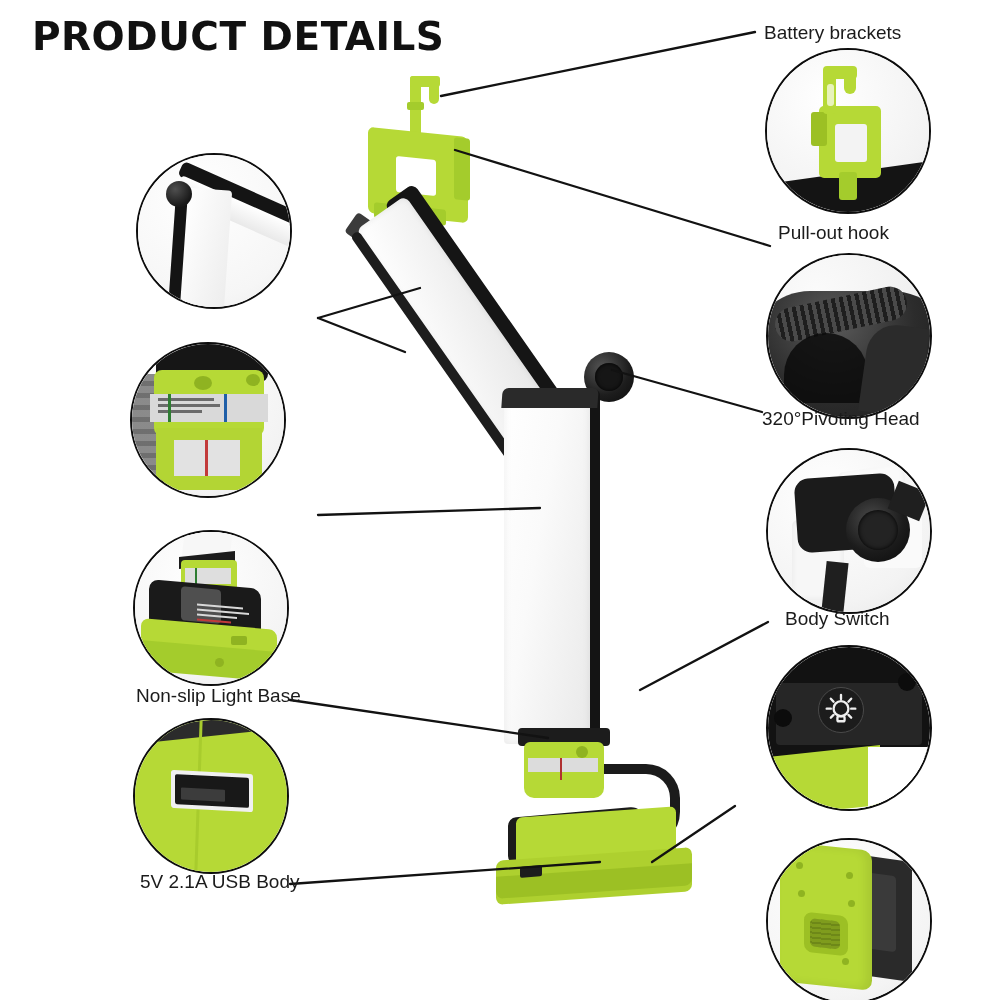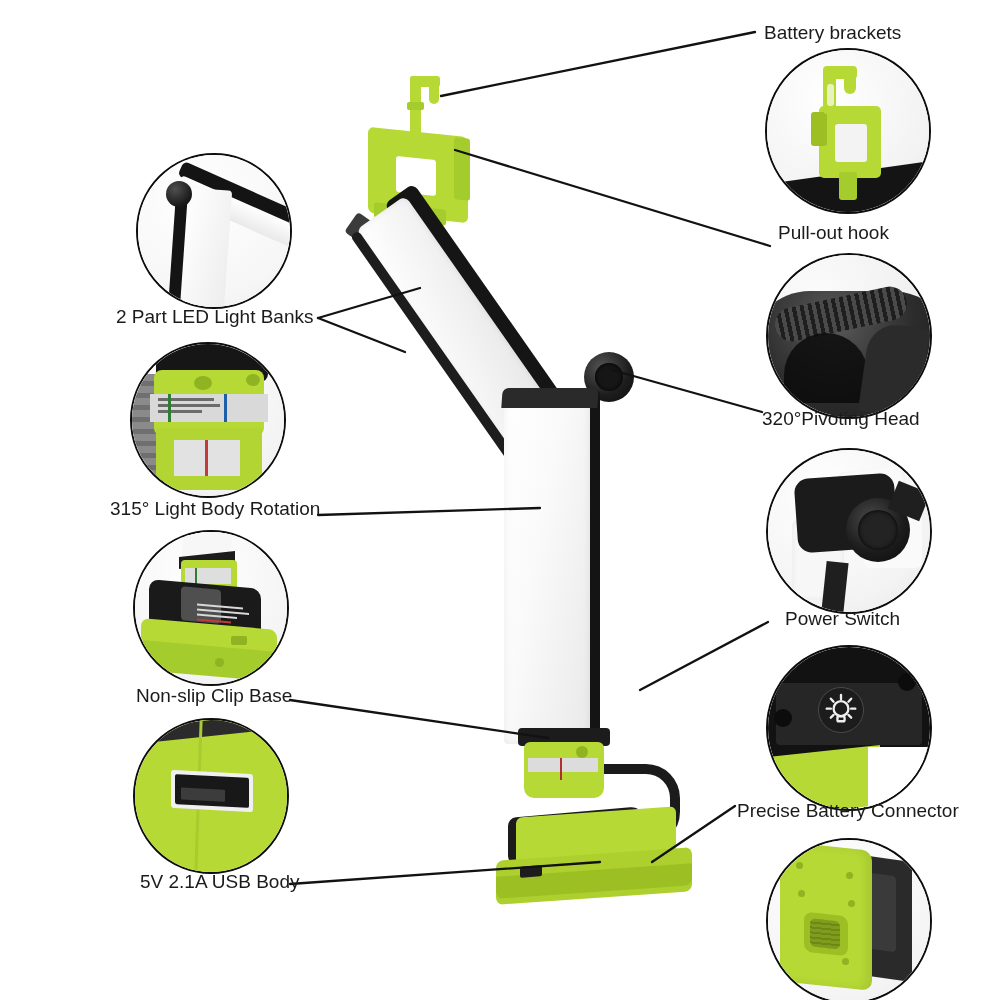--- a/index.html
+++ b/index.html
@@ -34,20 +34,21 @@
   .bubble .inner{position:absolute;inset:0;}
 
   
   #lines{position:absolute;left:0;top:0;width:1000px;height:1000px;pointer-events:none;}
 </style>
 </head>
 <body>
 
 <div id="stage">
 
+  <div class="page-title">PRODUCT DETAILS</div>
 
   <div style="position:absolute;left:330px;top:60px;width:360px;height:830px;">
 
     <div style="position:absolute;left:72px;top:16px;width:36px;height:62px;">
       <div style="position:absolute;left:8px;top:0;width:11px;height:62px;background:#b6d936;border-radius:3px;"></div>
       <div style="position:absolute;left:8px;top:0;width:30px;height:11px;background:#b6d936;border-radius:3px;"></div>
       <div style="position:absolute;left:27px;top:6px;width:10px;height:22px;background:#b6d936;border-radius:0 0 5px 5px;"></div>
       <div style="position:absolute;left:5px;top:26px;width:17px;height:8px;background:#a4cc2c;border-radius:2px;"></div>
     </div>
 
@@ -212,21 +213,21 @@
       <div style="position:absolute;left:78px;top:48px;width:64px;height:64px;border-radius:50%;
                   background:radial-gradient(circle at 40% 34%,#4a4a4a 0%,#1c1c1c 55%,#0a0a0a 100%);"></div>
       <div style="position:absolute;left:90px;top:60px;width:40px;height:40px;border-radius:50%;
                   background:#232323;box-shadow:inset 0 0 5px #000;"></div>
 
       <div style="position:absolute;left:56px;top:112px;width:22px;height:50px;background:#1f1f1f;transform:rotate(6deg);"></div>
       <div style="position:absolute;left:124px;top:36px;width:34px;height:30px;background:#1f1f1f;transform:rotate(22deg);"></div>
     </div>
   </div>
 
-  <div class="label" style="left:785px;top:608px;">Power Switch</div>
+  <div class="label" style="left:785px;top:608px;">Body Switch</div>
 
   <div class="bubble" style="left:766px;top:645px;width:162px;height:162px;">
     <div class="inner" style="background:#ffffff;">
       <div style="position:absolute;left:0;top:0;width:162px;height:112px;background:#121212;"></div>
       <div style="position:absolute;left:8px;top:36px;width:146px;height:62px;background:#262626;
                   border-radius:4px;"></div>
 
       <div style="position:absolute;left:6px;top:62px;width:18px;height:18px;border-radius:50%;background:#0c0c0c;"></div>
       <div style="position:absolute;left:130px;top:26px;width:18px;height:18px;border-radius:50%;background:#0c0c0c;"></div>
 
@@ -246,21 +247,20 @@
           </g>
         </svg>
       </div>
 
       <div style="position:absolute;left:0;top:104px;width:112px;height:60px;background:#b6d936;
                   transform:skewY(-6deg);"></div>
       <div style="position:absolute;left:100px;top:100px;width:70px;height:70px;background:#ffffff;"></div>
     </div>
   </div>
 
-  <div class="label" style="left:737px;top:800px;">Precise Battery Connector</div>
 
   <div class="bubble" style="left:766px;top:838px;width:162px;height:162px;">
     <div class="inner" style="background:radial-gradient(circle at 40% 30%,#ffffff 0%,#f4f4f4 72%,#e9e9e9 100%);">
 
       <div style="position:absolute;left:86px;top:18px;width:58px;height:120px;background:#2a2a2a;
                   border-radius:6px;transform:skewY(8deg);"></div>
       <div style="position:absolute;left:94px;top:34px;width:34px;height:76px;background:#3a3a3a;
                   border-radius:4px;transform:skewY(8deg);"></div>
 
       <div style="position:absolute;left:12px;top:6px;width:92px;height:140px;background:#b6d936;
@@ -292,21 +292,20 @@
       <div style="position:absolute;left:34px;top:36px;width:14px;height:120px;background:#141414;
                   border-radius:5px;transform:rotate(4deg);"></div>
       <div style="position:absolute;left:46px;top:34px;width:44px;height:122px;
                   background:linear-gradient(100deg,#ffffff,#ededed);border-radius:4px;transform:rotate(4deg);"></div>
 
       <div style="position:absolute;left:28px;top:26px;width:26px;height:26px;border-radius:50%;
                   background:radial-gradient(circle at 36% 32%,#4f4f4f,#181818 70%);"></div>
     </div>
   </div>
 
-  <div class="label" style="left:116px;top:306px;">2 Part LED Light Banks</div>
 
   <div class="bubble" style="left:130px;top:342px;width:152px;height:152px;">
     <div class="inner" style="background:radial-gradient(circle at 40% 30%,#ffffff 0%,#f3f3f3 72%,#e8e8e8 100%);">
 
       <div style="position:absolute;left:24px;top:-10px;width:112px;height:48px;background:#161616;
                   border-radius:8px;"></div>
 
       <div style="position:absolute;left:-6px;top:30px;width:46px;height:110px;
                   background:repeating-linear-gradient(180deg,#6f6f6f 0 7px,#4d4d4d 7px 12px);
                   border-radius:14px;opacity:.8;"></div>
@@ -324,21 +323,20 @@
       <div style="position:absolute;left:62px;top:32px;width:18px;height:14px;border-radius:50%;background:#8fb321;"></div>
       <div style="position:absolute;left:114px;top:30px;width:14px;height:12px;border-radius:50%;background:#8fb321;"></div>
 
       <div style="position:absolute;left:24px;top:84px;width:106px;height:62px;background:#b3d534;
                   border-radius:0 0 16px 16px;"></div>
       <div style="position:absolute;left:42px;top:96px;width:66px;height:36px;background:#e2e2e2;"></div>
       <div style="position:absolute;left:73px;top:96px;width:3px;height:36px;background:#c23a3a;"></div>
     </div>
   </div>
 
-  <div class="label" style="left:110px;top:498px;">315° Light Body Rotation</div>
 
   <div class="bubble" style="left:133px;top:530px;width:152px;height:152px;">
     <div class="inner" style="background:radial-gradient(circle at 42% 30%,#ffffff 0%,#f4f4f4 72%,#eaeaea 100%);">
 
       <div style="position:absolute;left:48px;top:-8px;width:48px;height:44px;background:#f7f7f7;
                   border-radius:4px;transform:skewX(-6deg);"></div>
       <div style="position:absolute;left:44px;top:22px;width:56px;height:12px;background:#1c1c1c;transform:skewY(-6deg);"></div>
 
       <div style="position:absolute;left:46px;top:28px;width:56px;height:52px;background:#b6d936;border-radius:4px;"></div>
       <div style="position:absolute;left:50px;top:36px;width:46px;height:16px;background:#dedede;"></div>
@@ -357,21 +355,21 @@
 
       <div style="position:absolute;left:6px;top:92px;width:136px;height:46px;background:#b6d936;
                   border-radius:8px;transform:skewY(5deg);"></div>
       <div style="position:absolute;left:8px;top:114px;width:132px;height:30px;background:#a4cc2c;
                   border-radius:0 0 8px 8px;transform:skewY(5deg);"></div>
       <div style="position:absolute;left:96px;top:104px;width:16px;height:9px;background:#8fb321;border-radius:2px;"></div>
       <div style="position:absolute;left:80px;top:126px;width:9px;height:9px;border-radius:50%;background:#8fb321;"></div>
     </div>
   </div>
 
-  <div class="label" style="left:136px;top:685px;">Non-slip Clip Base</div>
+  <div class="label" style="left:136px;top:685px;">Non-slip Light Base</div>
 
   <div class="bubble" style="left:133px;top:718px;width:152px;height:152px;">
     <div class="inner" style="background:#b6d936;">
       <div style="position:absolute;left:0;top:0;width:152px;height:16px;background:#2b2b2b;transform:skewY(-6deg);"></div>
       <div style="position:absolute;left:62px;top:0;width:3px;height:152px;background:#a8cc2d;transform:rotate(2deg);"></div>
       <div style="position:absolute;left:36px;top:52px;width:82px;height:38px;background:#f0f0f0;
                   border-radius:3px;transform:skewY(3deg);">
         <div style="position:absolute;left:4px;top:4px;width:74px;height:30px;background:#181818;border-radius:2px;">
           <div style="position:absolute;left:6px;top:13px;width:44px;height:12px;background:#3c3c3c;border-radius:1px;"></div>
         </div>

